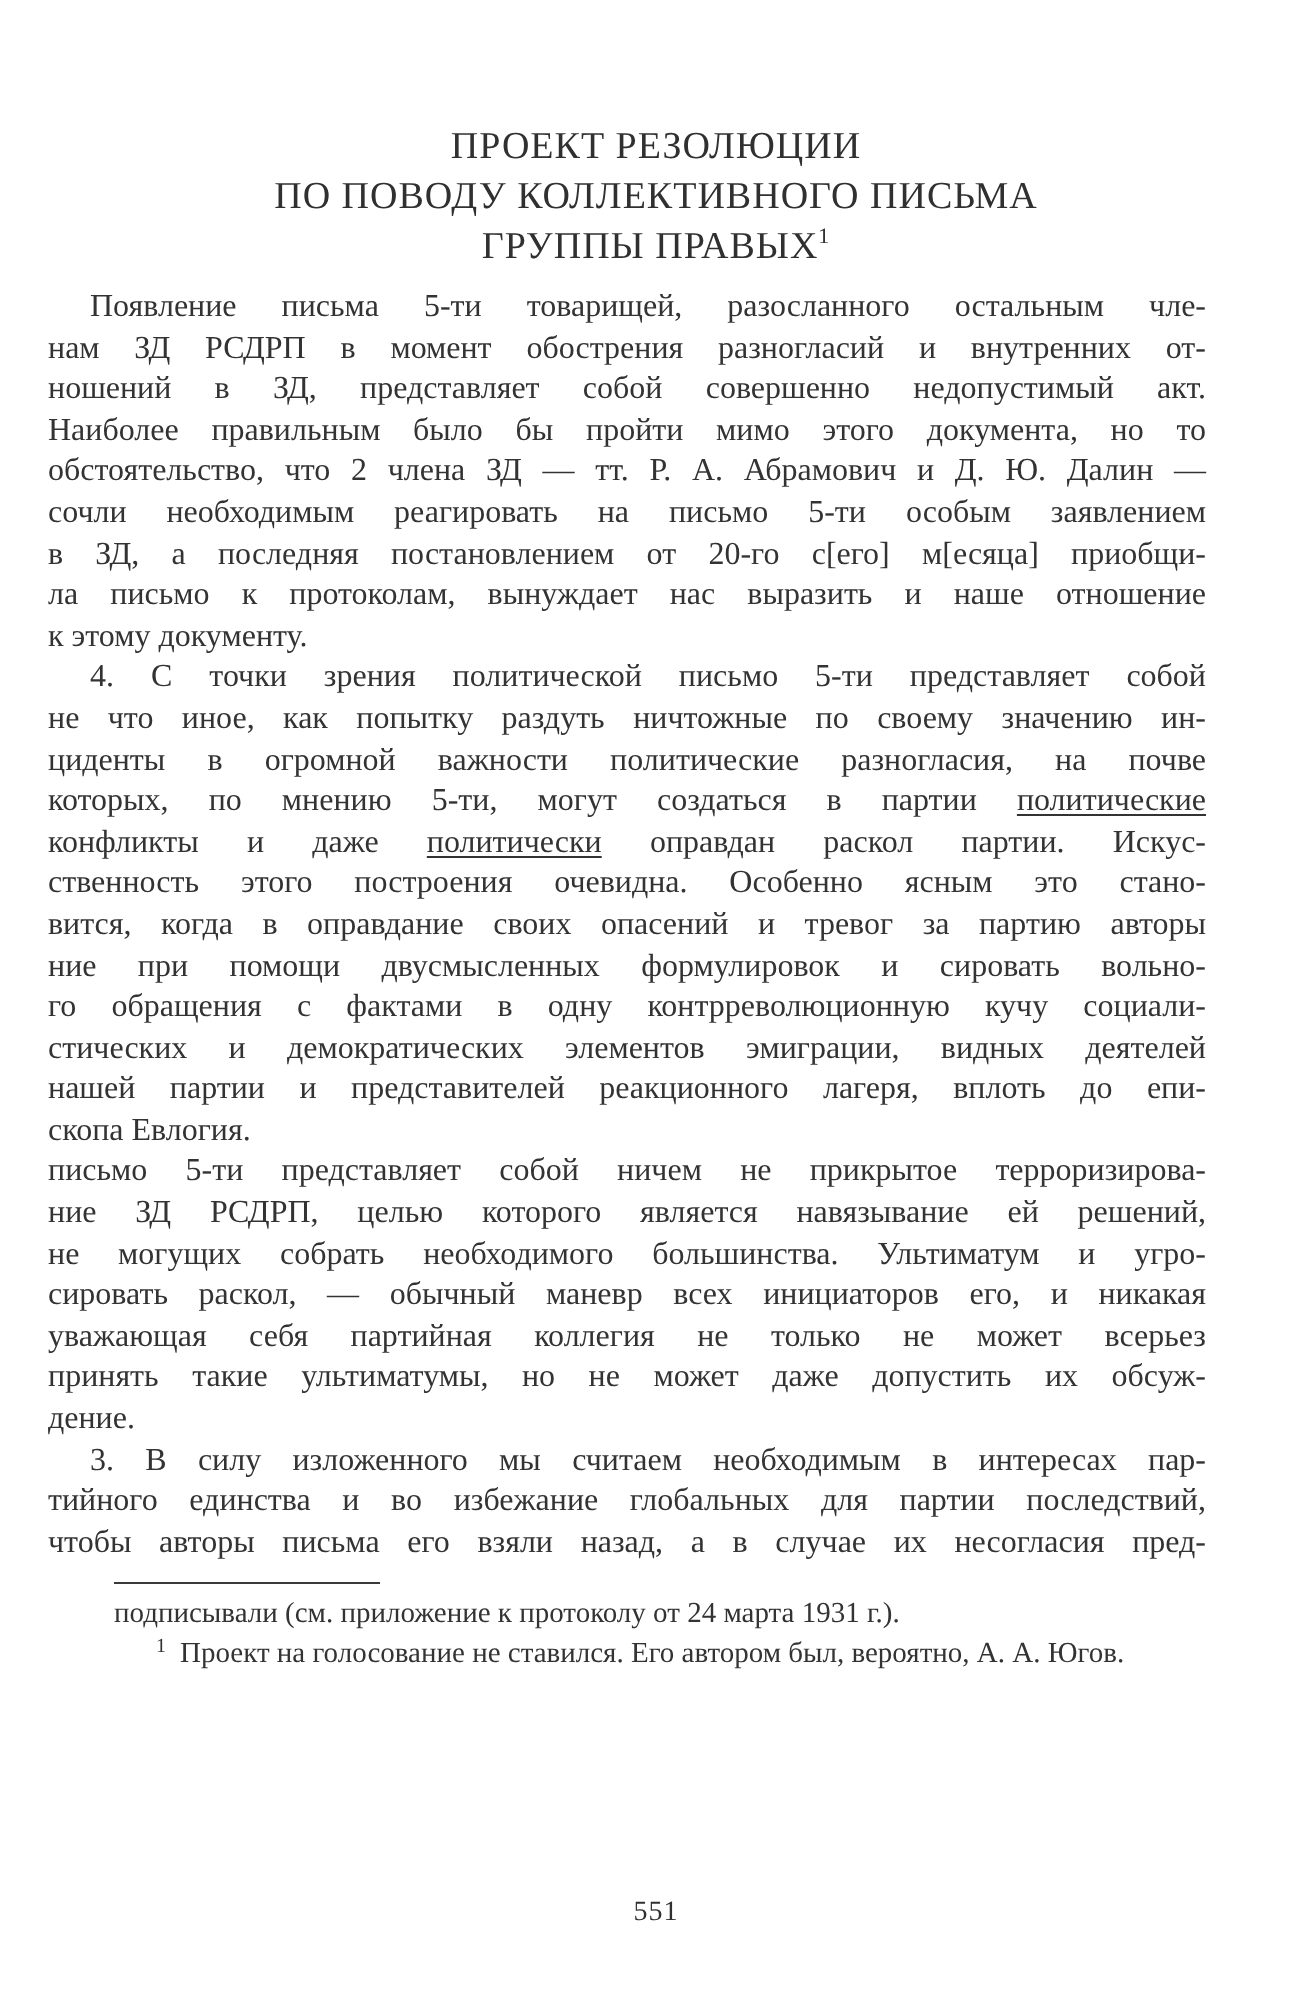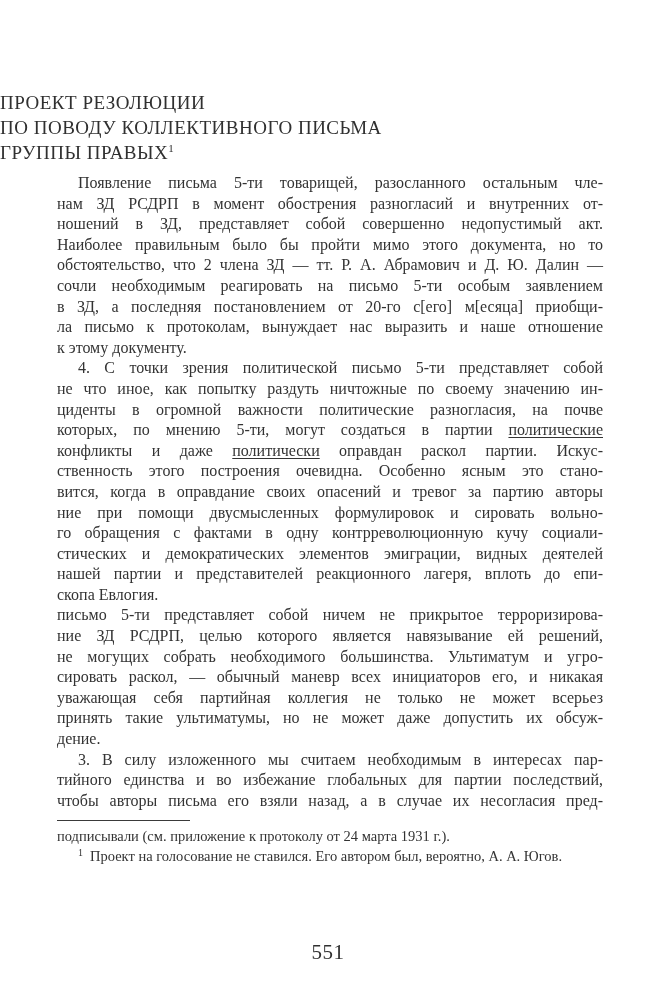--- a/index.html
+++ b/index.html
@@ -7,33 +7,34 @@
     position: relative;
     width: 656px;
     height: 1007px;
     background: #ffffff;
     font-family: "Liberation Serif", "DejaVu Serif", serif;
     color: #333333;
     overflow: hidden;
     box-sizing: border-box;
   }
   .title {
-    padding-top: 90px;
+    padding-top: 61px;
+    text-align: center;
     font-size: 19px;
     line-height: 25px;
     letter-spacing: 0.5px;
     color: #303030;
   }
   .title-line sup {
     font-size: 11px;
     vertical-align: super;
     line-height: 0;
   }
   .body-text {
-    margin: 8px 53px 0 57px;
+    margin: 8px 53px 0 24px;
     font-size: 16px;
     line-height: 20.6px;
   }
   .line {
     text-align: justify;
     text-align-last: justify;
   }
   .line.first { text-indent: 21px; }
   .line.last { text-align-last: left; }
   .u {
@@ -58,21 +59,21 @@
     vertical-align: super;
     line-height: 0;
     margin-right: 7px;
   }
   .page-number {
     position: absolute;
     left: 0;
     right: 0;
     bottom: 42px;
     text-align: center;
-    font-size: 21px;
+    font-size: 14px;
     letter-spacing: 0.5px;
     color: #303030;
   }
 </style>
 </head>
 <body>
 
 <div class="page">
 
   <header class="title">

